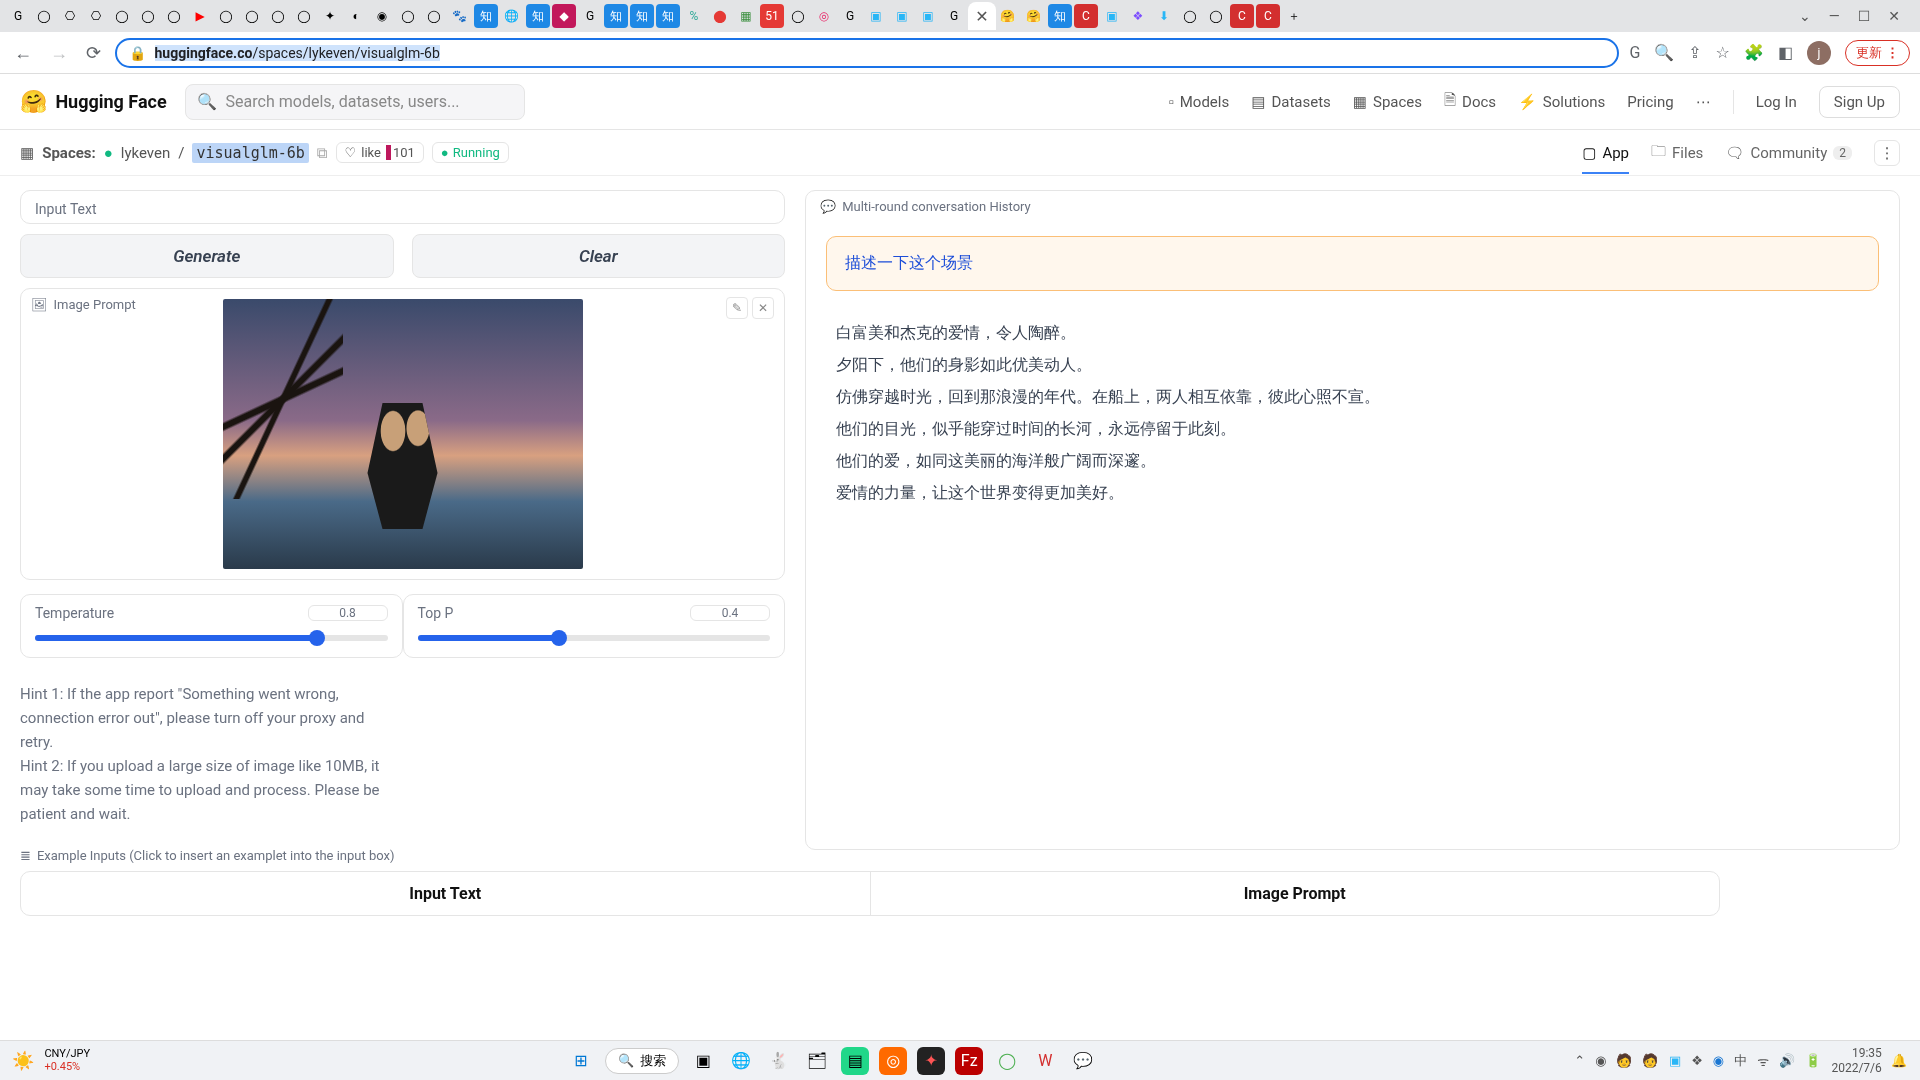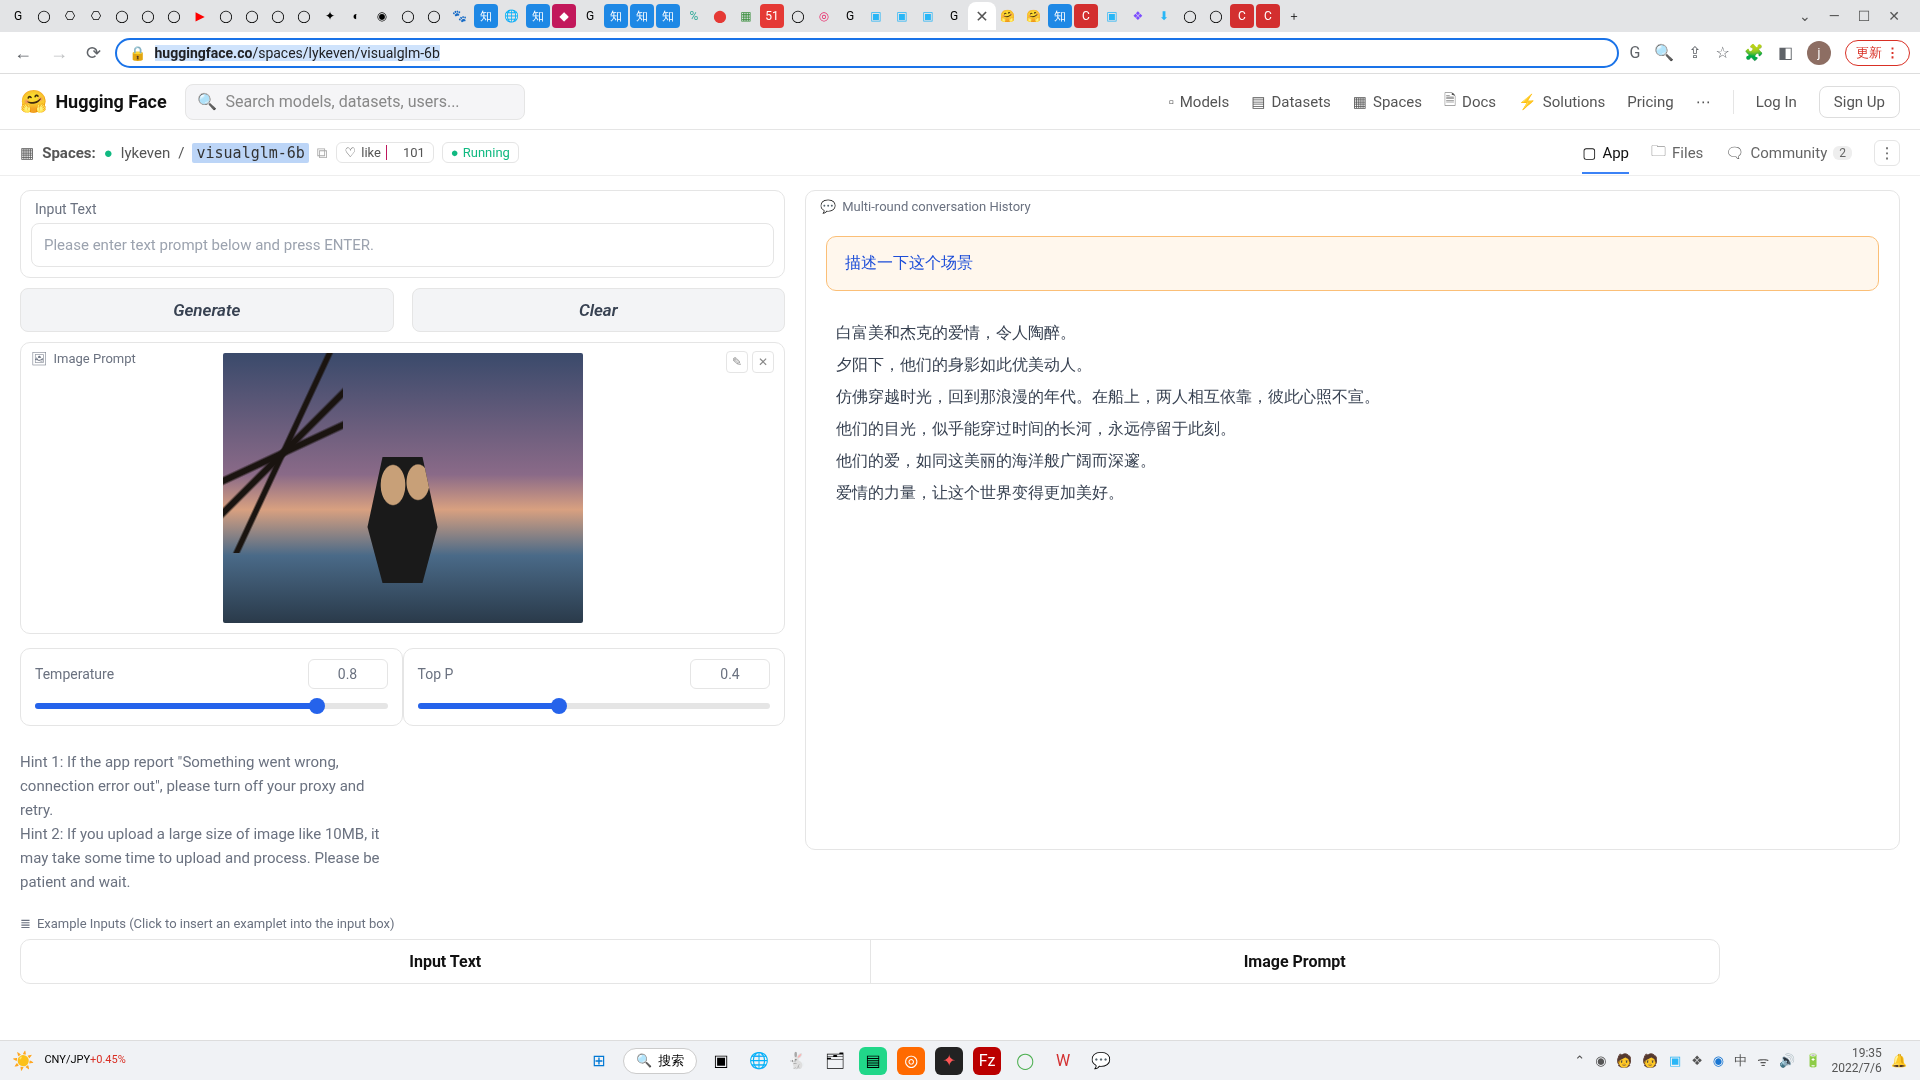--- a/index.html
+++ b/index.html
@@ -56,39 +56,39 @@
   .img-tag{ position:absolute; top:8px; left:10px; font-size:13px; color:#6b7280; display:flex; gap:6px; align-items:center;}
   .img-tools{position:absolute; top:8px; right:10px; display:flex; gap:4px;}
   .img-tools span{ border:1px solid #e5e5e5; border-radius:4px; width:22px; height:22px; display:flex; align-items:center; justify-content:center; font-size:12px; color:#888; cursor:pointer;}
   .scene{ width:360px; height:270px; margin:10px auto; display:block; background:linear-gradient(180deg,#3a4a6b 0%,#8a6a88 45%,#d8a080 58%,#4a6a88 75%,#2a3a4a 100%); position:relative; border-radius:2px;}
   .scene::before{content:""; position:absolute; left:130px; top:90px; width:100px; height:140px; background:radial-gradient(ellipse at 40% 30%, #c8a078 0 14%, transparent 15%), radial-gradient(ellipse at 65% 28%, #c8a078 0 12%, transparent 13%), linear-gradient(#1a1a1a,#1a1a1a); clip-path:polygon(30% 10%,70% 10%,85% 60%,70% 100%,30% 100%,15% 60%);}  
   .scene::after{content:""; position:absolute; top:0; left:0; width:120px; height:200px; background:linear-gradient(135deg,transparent 48%,#1a1410 49% 51%,transparent 52%),linear-gradient(115deg,transparent 48%,#1a1410 49% 51%,transparent 52%),linear-gradient(155deg,transparent 48%,#1a1410 49% 51%,transparent 52%);}
 
   .sliders{ display:flex; margin-top:14px;}
   .slide-card{ flex:1; border:1px solid #e5e5e5; border-radius:10px; padding:10px 14px 16px;}
   .slide-card .top{display:flex; justify-content:space-between; align-items:center;}
-  .slide-card .val{ border:1px solid #e5e5e5; border-radius:6px; width:80px; text-align:center; font-size:14px; color:#6b7280; padding:6px 0;}
+  .slide-card .val{ border:1px solid #e5e5e5; border-radius:6px; width:80px; text-align:center; font-size:12px; color:#6b7280; padding:0 0;}
   .track{ height:6px; background:#e5e5e5; border-radius:3px; margin-top:14px; position:relative;}
   .fill{ height:100%; background:#2563eb; border-radius:3px; position:absolute; left:0;}
   .thumb{ width:16px; height:16px; border-radius:50%; background:#2563eb; position:absolute; top:-5px; transform:translateX(-50%); cursor:pointer;}
 
   .hints{ margin-top:24px; color:#6b7280; font-size:15px; line-height:1.6; max-width:360px;}
   .ex-lbl{ margin-top:22px; color:#6b7280; font-size:13px; display:flex; align-items:center; gap:6px;}
   .ex-tbl{ margin-top:8px; border:1px solid #e5e5e5; border-radius:10px; display:flex;}
   .ex-tbl div{ flex:1; text-align:center; font-weight:700; padding:12px 0; color:#111;}
   .ex-tbl div+div{border-left:1px solid #e5e5e5;}
 
   .hist-lbl{ font-size:13px; color:#6b7280; padding:8px 14px; display:flex; gap:6px; align-items:center;}
   .user-msg{ margin:14px 20px 0; border:1px solid #fbbf77; background:#fff7ed; border-radius:10px; padding:16px 18px; color:#1d4ed8; font-size:16px;}
   .ai-msg{ margin:26px 30px; color:#374151; font-size:16px; line-height:2;}
   .ai-msg p{margin:0;}
 
   
   .taskbar{ position:absolute; bottom:0; left:0; right:0; height:40px; background:#f0f2f5; border-top:1px solid #ddd; display:flex; align-items:center; padding:0 12px; gap:10px;}
-  .weather{ display:flex; flex-direction:row; font-size:11px; line-height:1.1;}
+  .weather{ display:flex; flex-direction:column; font-size:11px; line-height:1.1;}
   .weather .r{color:#d93025;}
   .tb-center{ margin:0 auto; display:flex; gap:10px; align-items:center;}
   .tb-ic{ width:28px; height:28px; border-radius:6px; display:flex; align-items:center; justify-content:center; font-size:16px; cursor:pointer;}
   .tb-search{ background:#fff; border:1px solid #ccc; border-radius:16px; padding:3px 12px; font-size:13px; display:flex; gap:6px; align-items:center; cursor:pointer;}
   .sys{ display:flex; gap:10px; align-items:center; color:#555; font-size:13px;}
   .clock{font-size:12px; text-align:right; line-height:1.2;}
 </style>
 </head>
 <body>
 
@@ -227,21 +227,21 @@
     <span>▦</span>
     <b>Spaces:</b>
     <span style="color:#10b981">●</span>
     <span>lykeven</span>
     <span>/</span>
     <span class="hl">visualglm-6b</span>
     <span style="color:#aaa">⧉</span>
     <div class="pill">
         <span>♡</span>
         <span>like</span>
-        <span style="border-left:1px solid #be185d; padding-left:16px">101</span>
+        <span style="border-left:5px solid #be185d; padding-left:2px">101</span>
       </div>
     <div class="pill">
         <span class="running">Running</span>
       </div>
   </div>
   <div class="space-tabs">
     <div class="t active">
         <span>▢</span>
         <span>App</span>
       </div>
@@ -257,21 +257,20 @@
     <div class="kebab">
         <span>⋮</span>
       </div>
   </div>
 </div>
 
 <div class="main">
   <div class="left">
     <div class="card">
       <div class="lbl">Input Text</div>
-      <div class="txtbox">Please enter text prompt below and press ENTER.</div>
     </div>
     <div class="btn-row">
       <div class="btn">Generate</div>
       <div class="btn">Clear</div>
     </div>
     <div class="img-card">
       <div class="img-tag">
           <span>🖼</span>
           <span>Image Prompt</span>
         </div>

